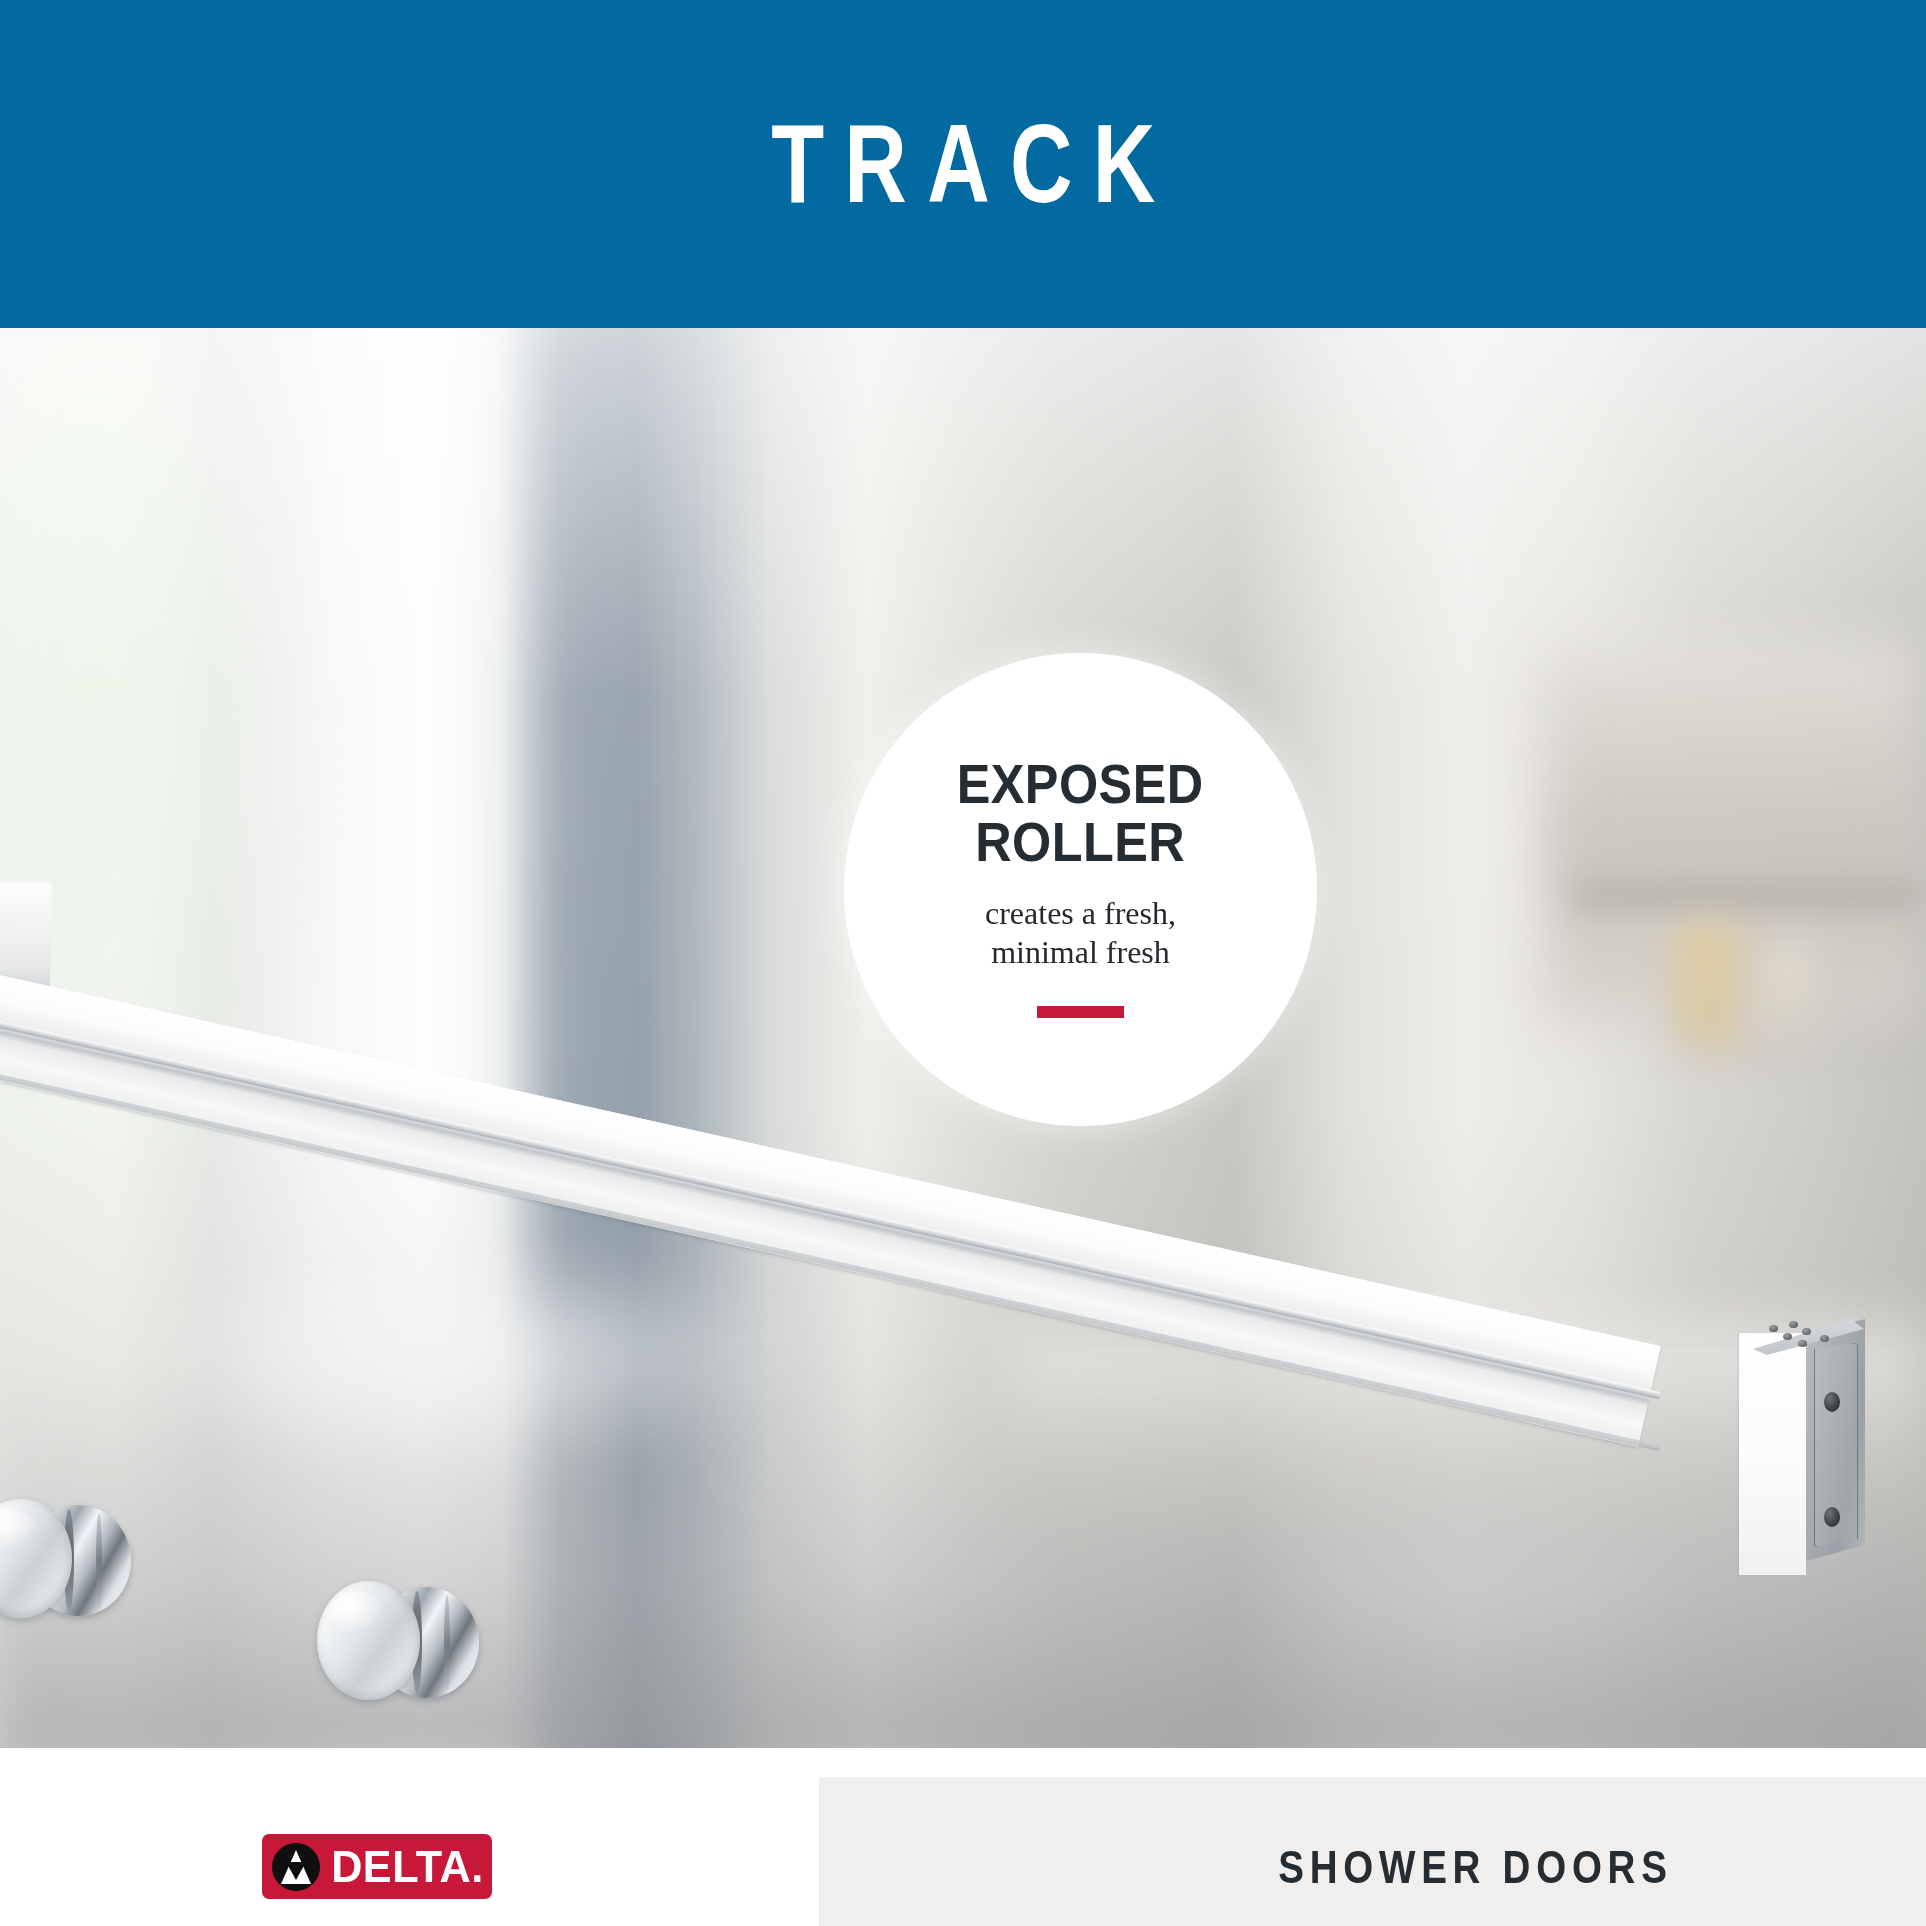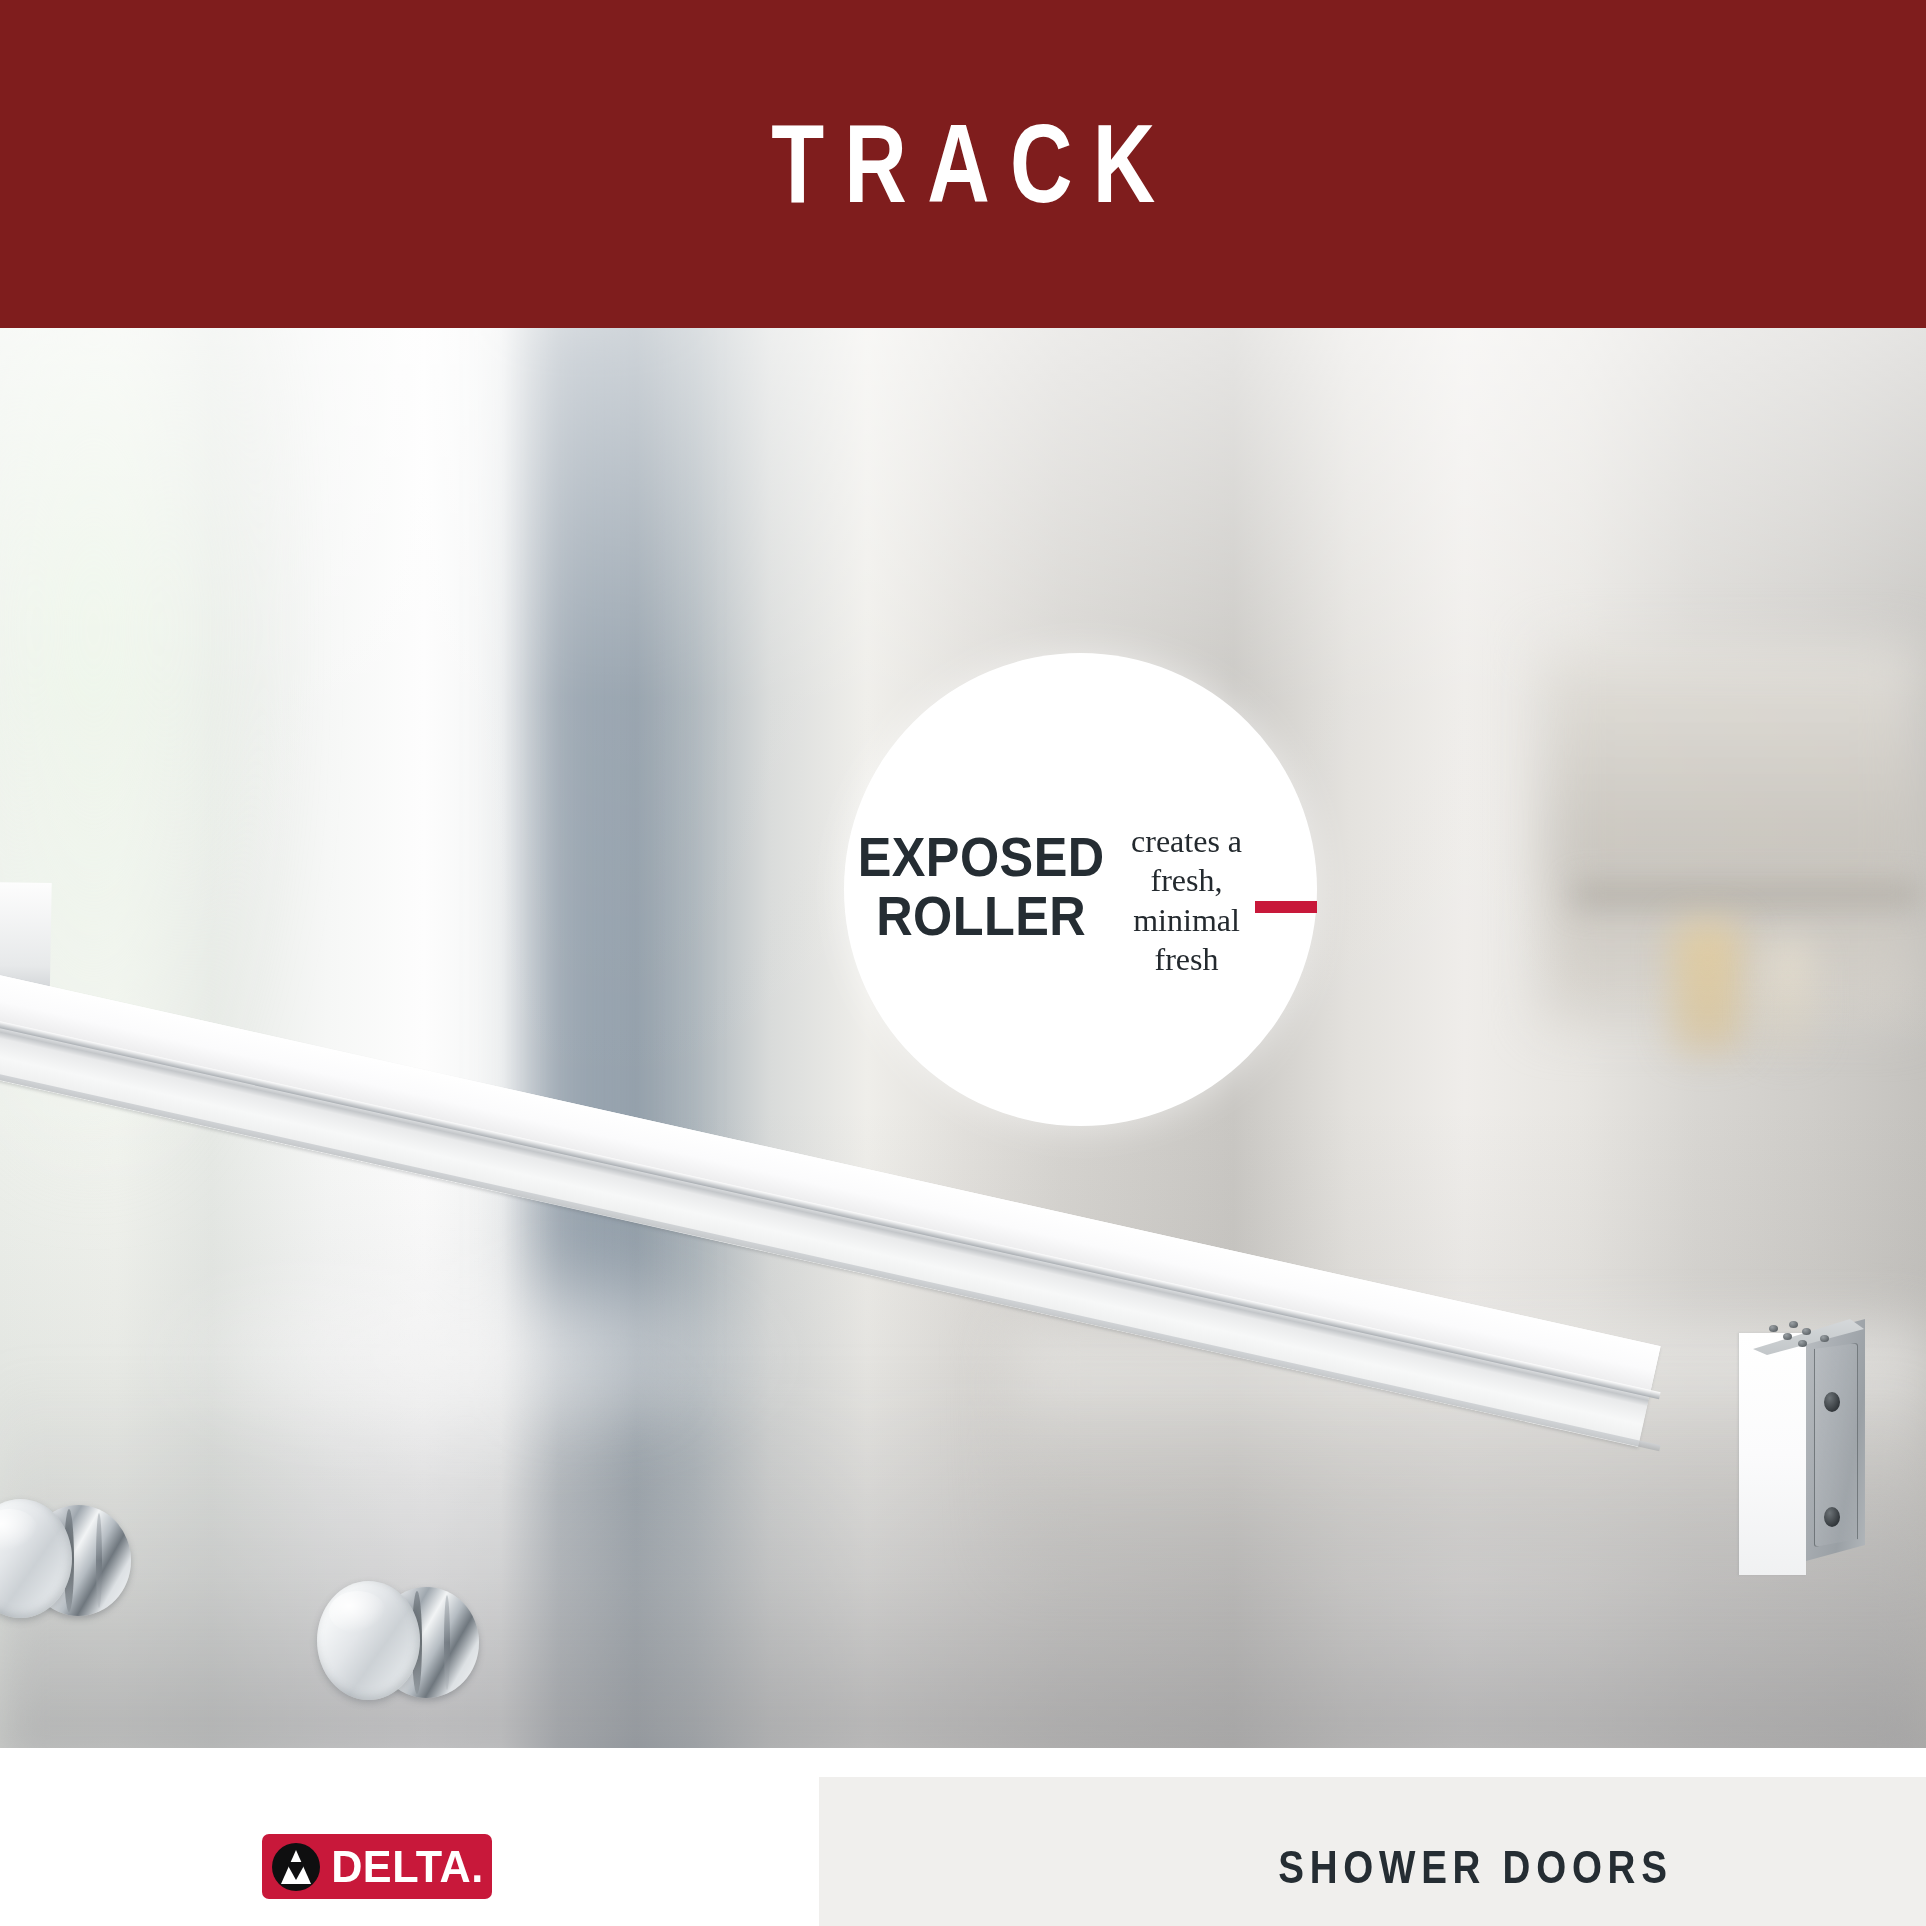--- a/index.html
+++ b/index.html
@@ -5,21 +5,21 @@
   html,body{margin:0;padding:0;background:#fff;}
   *{box-sizing:border-box;}
   .stage{
     position:relative;width:1927px;height:1927px;overflow:hidden;
     font-family:"Liberation Sans", sans-serif;background:#fff;
   }
 
   
   .header{
     position:absolute;left:0;top:0;width:1927px;height:328px;
-    background:#7f1d1d;
+    background:#0369a1;
     display:flex;align-items:center;justify-content:center;
   }
   .header-title{
     color:#ffffff;font-size:111px;font-weight:700;
     letter-spacing:26px;line-height:1;
     transform:scaleX(.78);transform-origin:center;
     padding-left:26px;white-space:nowrap;
   }
 
   
@@ -193,21 +193,21 @@
     position:absolute;left:75px;top:24px;width:44px;height:204px;
     border:1px solid rgba(70,76,80,.55);border-radius:3px;
     background:linear-gradient(100deg, rgba(190,194,198,.5), rgba(160,165,170,.25));
     clip-path:polygon(0 6px, 100% 0, 100% 196px, 0 100%);
   }
 
   
   .badge{
     position:absolute;left:844px;top:325px;width:473px;height:473px;border-radius:50%;
     background:#ffffff;
-    display:flex;flex-direction:row;align-items:center;justify-content:center;
+    display:flex;flex-direction:column;align-items:center;justify-content:center;
     box-shadow:0 0 38px rgba(255,255,255,.55);
   }
   .badge-head{
     color:#252d33;font-size:56px;font-weight:700;line-height:1.04;
     text-align:center;letter-spacing:0.5px;transform:scaleX(.9);
     margin-top:-6px;
   }
   .badge-sub{
     font-family:"Liberation Serif", serif;color:#23292e;
     font-size:32px;line-height:1.22;text-align:center;margin-top:22px;

